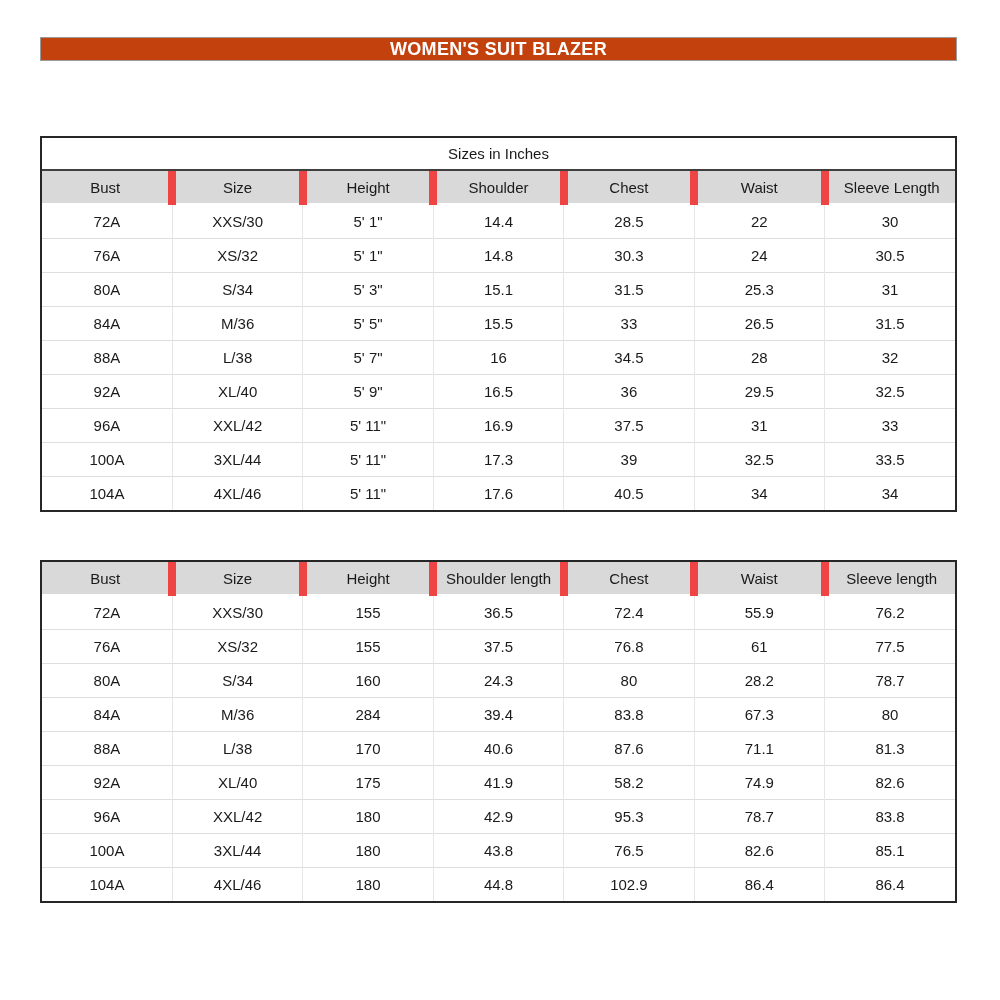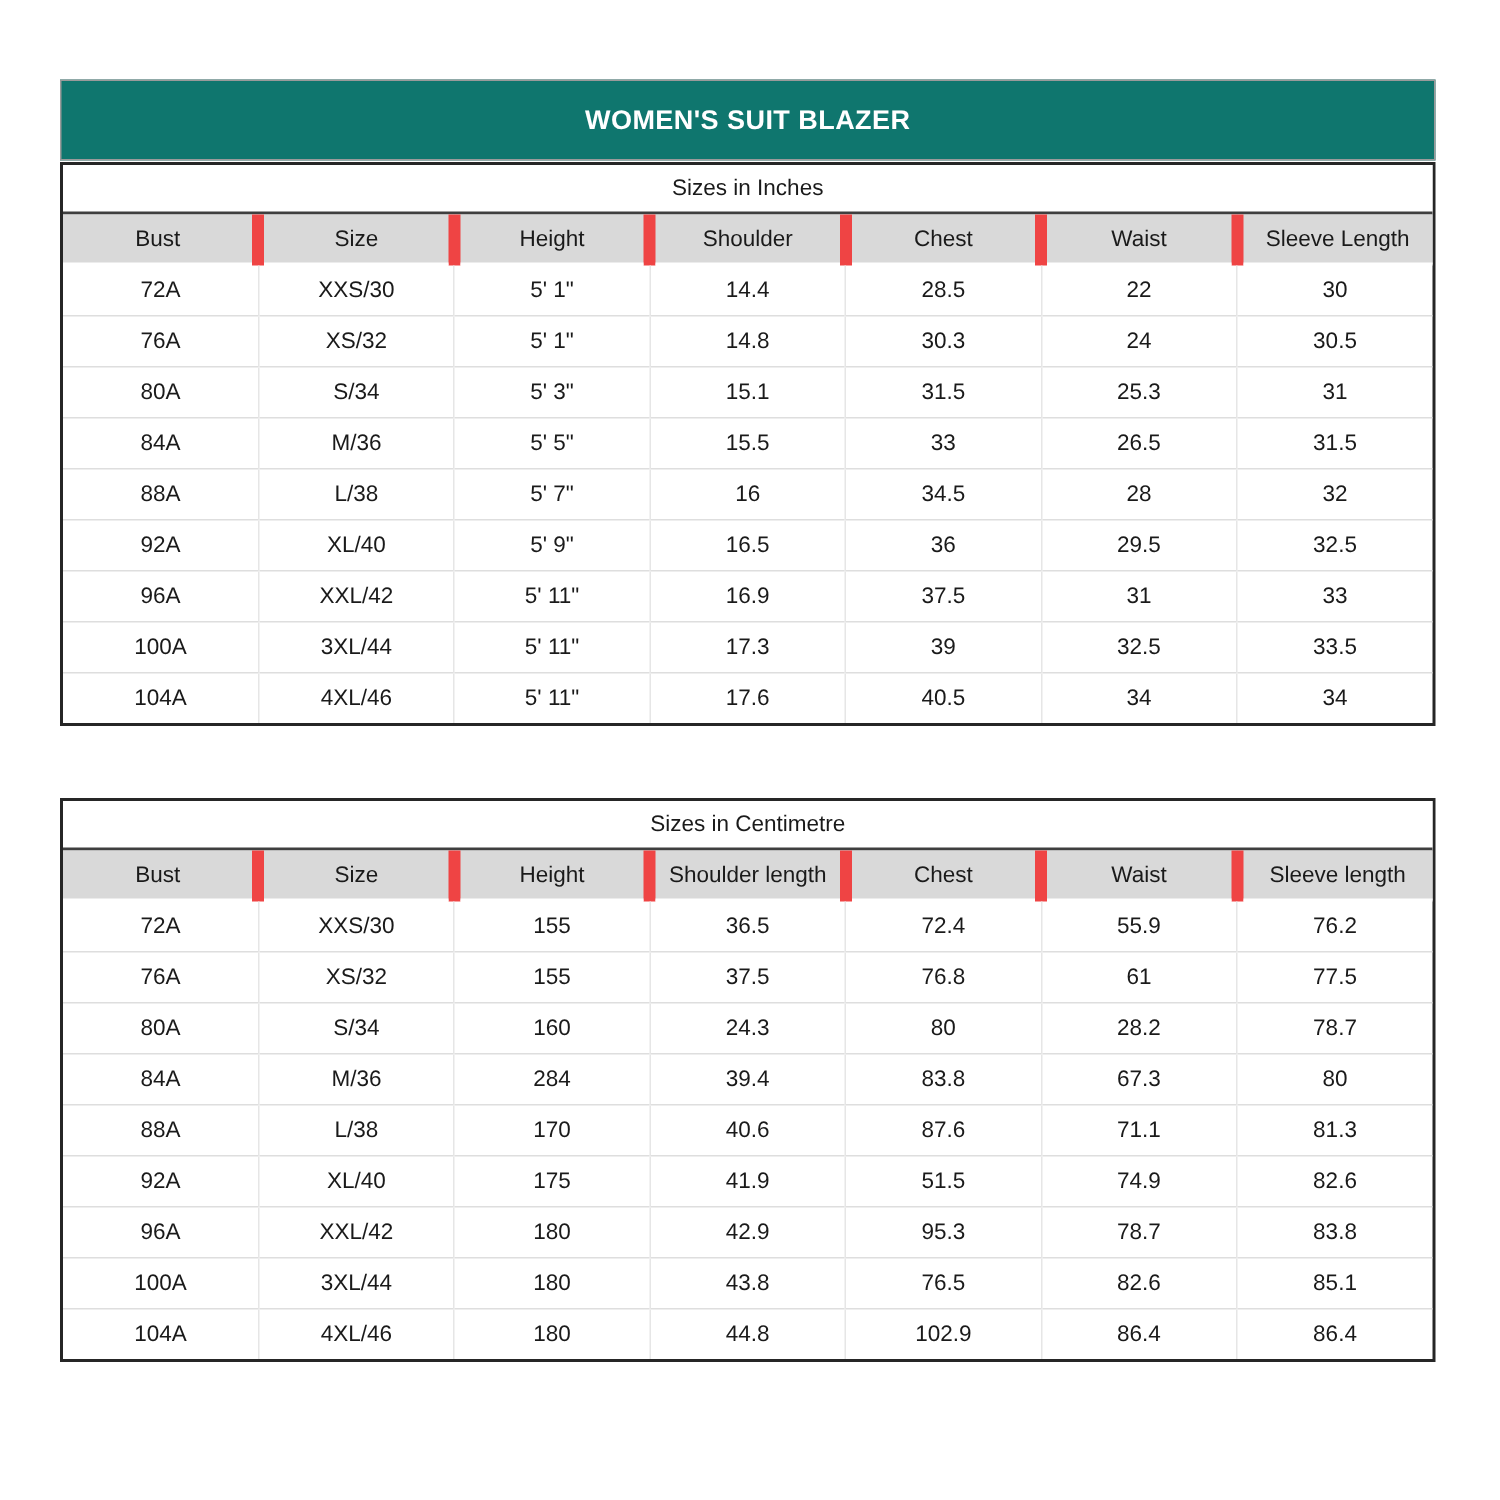--- a/index.html
+++ b/index.html
@@ -13,42 +13,42 @@
     width: 1000px;
     height: 1000px;
     background: #ffffff;
     overflow: hidden;
   }
   .banner {
     position: absolute;
     left: 40px;
     top: 37px;
     width: 917px;
-    height: 54px;
-    background: #0f766e;
+    height: 24px;
+    background: #c2410c;
     border: 1px solid #9a9a9a;
     box-sizing: border-box;
     display: flex;
     align-items: center;
     justify-content: center;
-    margin-top: 16px;
   }
   .banner span {
     color: #ffffff;
     font-size: 18px;
     font-weight: bold;
     letter-spacing: 0.3px;
   }
   .size-table-wrap {
     position: absolute;
     left: 40px;
     width: 917px;
     background: #ffffff;
     border: 2px solid #262626;
     box-sizing: border-box;
+    margin-top: 28px;
   }
   .size-table-wrap.t0 { top: 108px; }
   .size-table-wrap.t1 { top: 532px; }
   .table-title {
     height: 31px;
     line-height: 31px;
     text-align: center;
     font-size: 15px;
     color: #1a1a1a;
     background: #ffffff;
@@ -186,21 +186,20 @@
             <td>5' 11"</td>
             <td>17.6</td>
             <td>40.5</td>
             <td>34</td>
             <td>34</td>
           </tr>
         </tbody>
       </table>
     </div>
   <div class="size-table-wrap t1">
-      <div class="table-title">Sizes in Centimetre</div>
       <table class="size-table">
         <thead>
           <tr>
             <th>Bust</th>
             <th>Size</th>
             <th>Height</th>
             <th>Shoulder length</th>
             <th>Chest</th>
             <th>Waist</th>
             <th>Sleeve length</th>
@@ -250,21 +249,21 @@
             <td>40.6</td>
             <td>87.6</td>
             <td>71.1</td>
             <td>81.3</td>
           </tr>
           <tr>
             <td>92A</td>
             <td>XL/40</td>
             <td>175</td>
             <td>41.9</td>
-            <td>51.5</td>
+            <td>58.2</td>
             <td>74.9</td>
             <td>82.6</td>
           </tr>
           <tr>
             <td>96A</td>
             <td>XXL/42</td>
             <td>180</td>
             <td>42.9</td>
             <td>95.3</td>
             <td>78.7</td>

